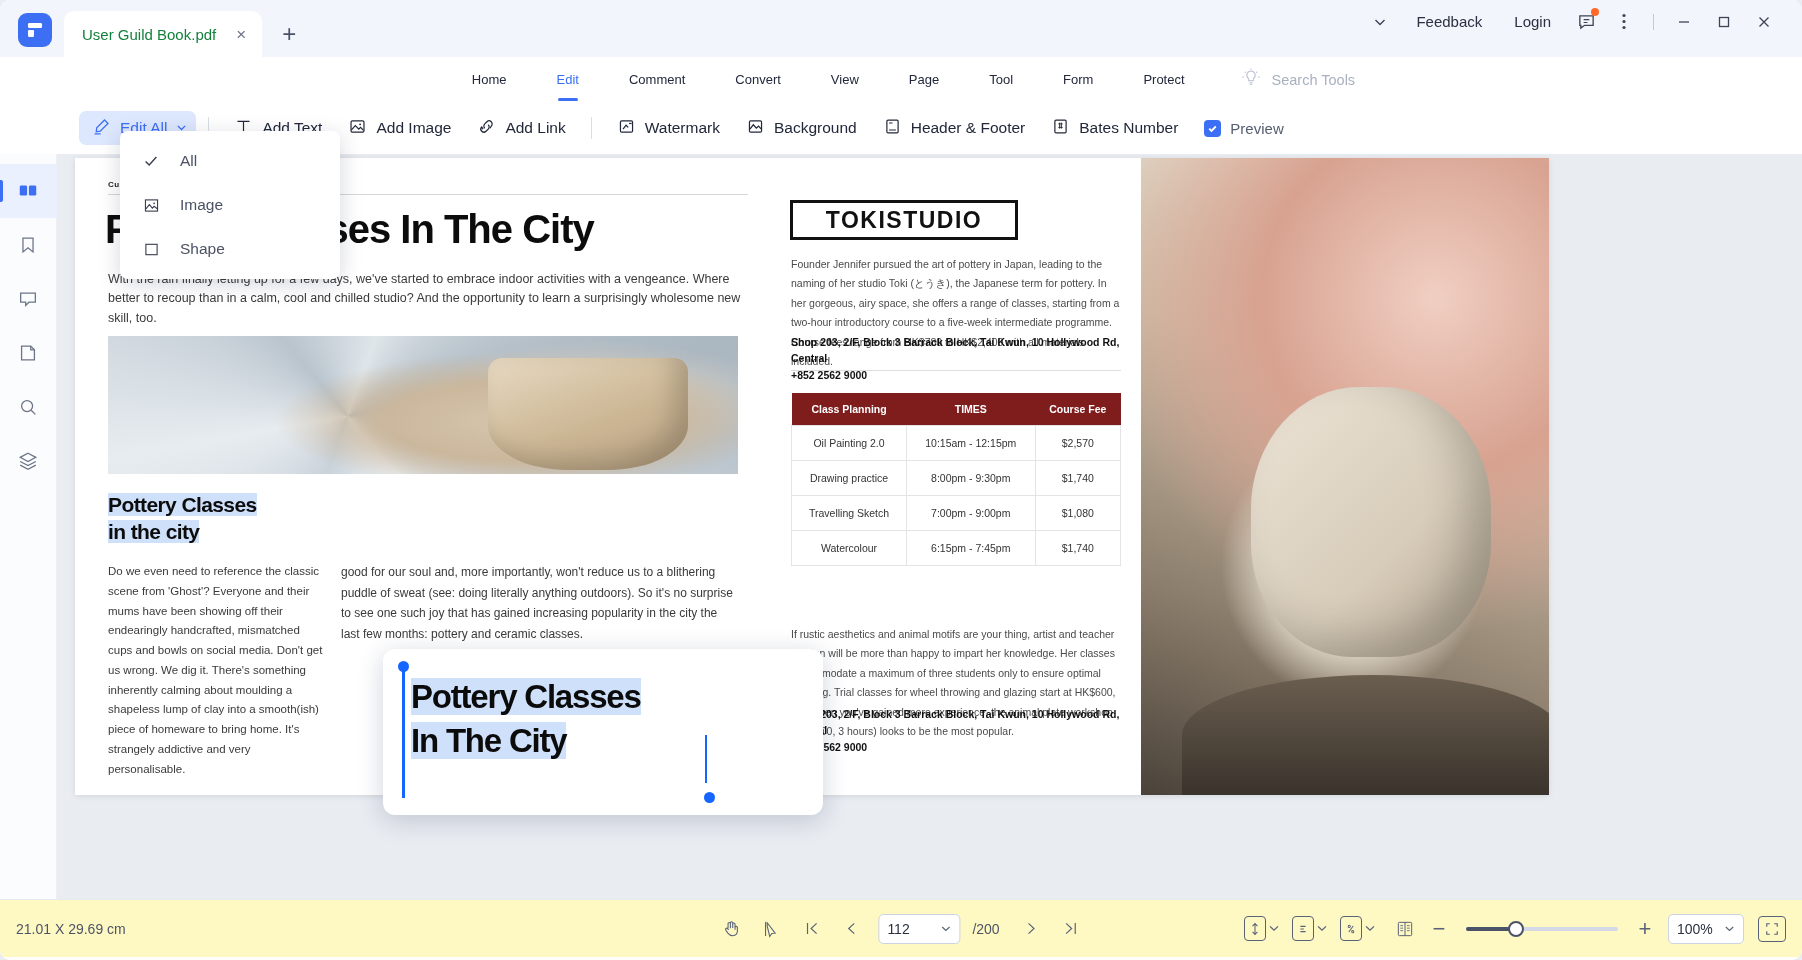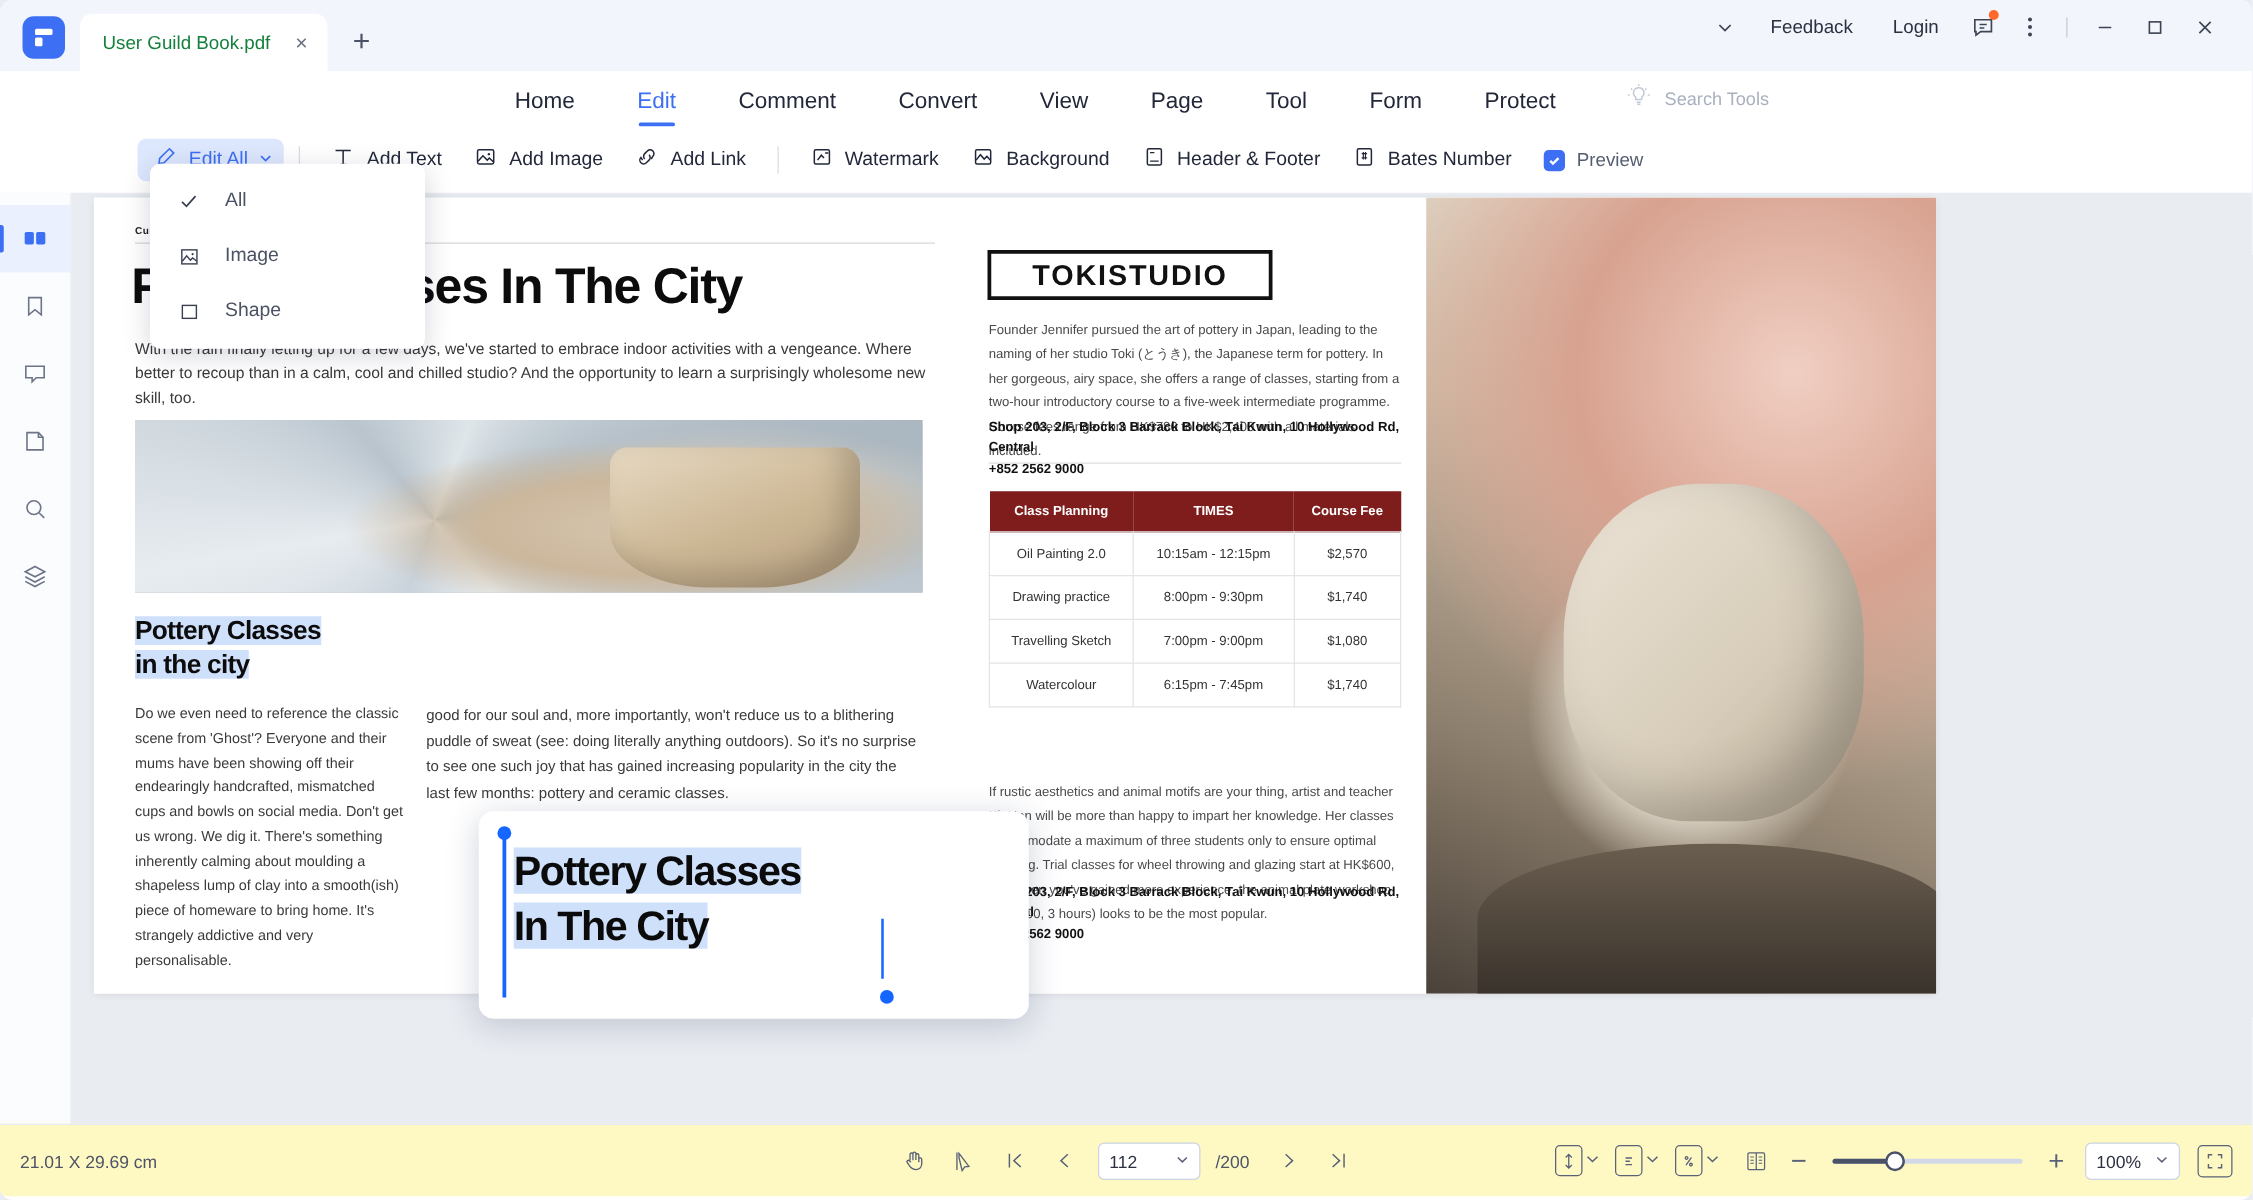--- a/index.html
+++ b/index.html
@@ -92,21 +92,21 @@
   .menubar {
     height: 45px;
     background: #fff;
     display: flex;
     align-items: center;
     justify-content: center;
     position: relative;
   }
   .menu-items { display: flex; align-items: center; gap: 0; }
   .menu-item {
-    font-size: 18px;
+    font-size: 13px;
     color: #22283a;
     padding: 0 25px;
     line-height: 42px;
     position: relative;
     cursor: pointer;
     white-space: nowrap;
   }
   .menu-item.active { color: #3c6ff4; font-weight: 500; }
   .menu-item.active::after {
     content: "";
@@ -119,21 +119,21 @@
     margin-left: 30px;
   }
   .search-tools-text { font-size: 14.5px; color: #a9b0bf; }
 
   
   .ribbon {
     height: 52px;
     background: #fff;
     display: flex;
     align-items: center;
-    padding-left: 110px;
+    padding-left: 79px;
     gap: 0;
     position: relative;
     z-index: 5;
   }
   .ribbon-btn {
     display: flex; align-items: center; gap: 9px;
     height: 34px;
     padding: 0 13px;
     border-radius: 7px;
     font-size: 15.5px;

